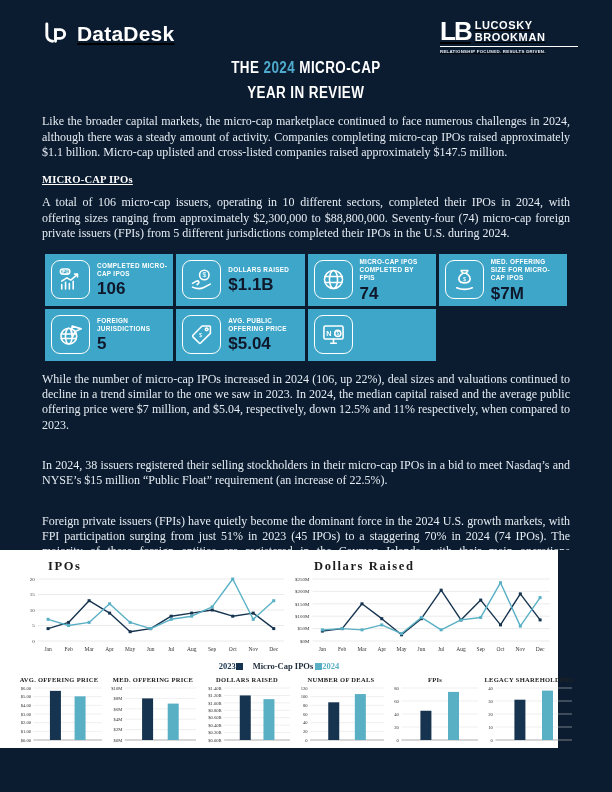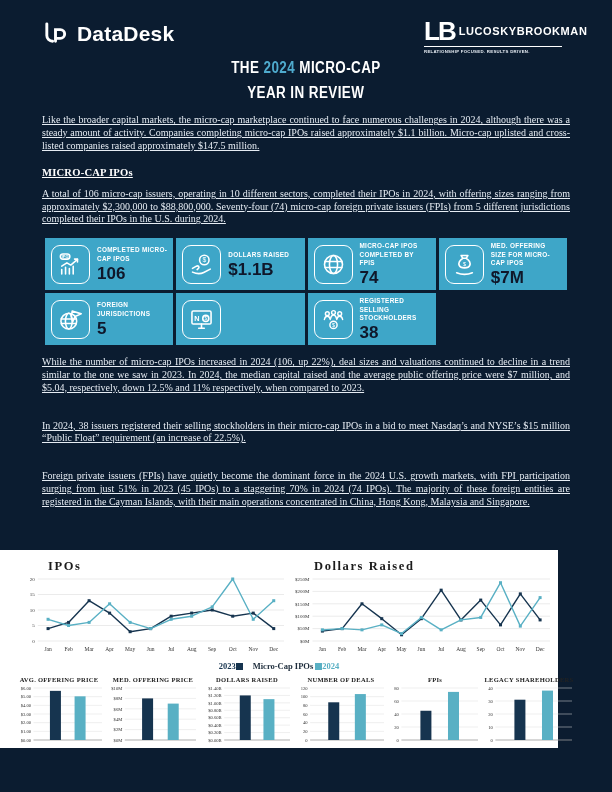--- a/index.html
+++ b/index.html
@@ -4,37 +4,37 @@
 <style>
   html,body{margin:0;padding:0;}
   body{
     width:612px;height:792px;
     background:#0b1c30;
     font-family:"Liberation Serif",serif;
     position:relative;overflow:hidden;
   }
   
   .dark-section{height:550px;overflow:hidden;}
-  .top-row{display:flex;justify-content:space-between;align-items:flex-start;padding:20px 50px 0 42px;}
+  .top-row{display:flex;justify-content:space-between;align-items:flex-start;padding:20px 34px 0 42px;text-decoration:underline;}
   .brand{display:flex;align-items:center;gap:8px;}
   .brand-mark{width:27px;height:27px;}
   .brand-name{font:700 21px "Liberation Sans",sans-serif;color:#fff;letter-spacing:.2px;}
   .firm{display:flex;flex-direction:column;align-items:flex-start;width:138px;}
   .firm-top{display:flex;align-items:center;gap:4px;}
   .firm-mark{font:900 26px/0.9 "Liberation Sans",sans-serif;color:#fff;letter-spacing:-2px;text-align:right;}
-  .firm-names{display:flex;flex-direction:row;}
+  .firm-names{display:flex;flex-direction:column;}
   .firm-n{font:800 11px/1.05 "Liberation Sans",sans-serif;color:#fff;letter-spacing:.6px;}
   .firm-rule{width:100%;height:1px;background:#fff;margin:3px 0 2px;}
   .firm-tagline{font:700 6px "Liberation Sans",sans-serif;color:#e8eef5;letter-spacing:.4px;transform:scale(.72);transform-origin:left top;white-space:nowrap;}
   .doc-title{ text-align:center;margin-top:4px;color:#fff;}
   .doc-title .line{display:inline-block;transform:scaleX(.84);transform-origin:center;
     font:900 16px "Liberation Sans",sans-serif;letter-spacing:.5px;}
   .doc-title .line2{margin-top:7px;}
   .accent-year{color:#4fabce;}
-  .copy{margin:12px 42px 0;color:#e6ecf3;font-size:10px;line-height:1.28;text-align:justify;text-decoration:underline;}
+  .copy{margin:12px 42px 0;color:#e6ecf3;font-size:12px;line-height:1.28;text-align:justify;}
   .copy.tight{margin-top:25px;}
   .section-heading{margin:14px 42px 0;color:#fff;font-weight:700;font-size:10.6px;text-decoration:underline;letter-spacing:.2px;}
   
   .stats{display:grid;grid-template-columns:repeat(4,1fr);gap:3px;margin:12px 45px 0;}
   .stat-card{background:#3ea6c8;display:flex;align-items:center;gap:7px;padding:6px 6px;height:52px;box-sizing:border-box;}
   .stat-icon{width:37px;height:37px;border:1.8px solid #fff;border-radius:9px;display:flex;align-items:center;justify-content:center;flex:none;}
   .stat-icon svg{width:27px;height:27px;}
   .stat-text{display:flex;flex-direction:column;justify-content:center;min-width:0;}
   .stat-label{font:700 6.4px/1.3 "Liberation Sans",sans-serif;letter-spacing:.3px;color:#fff;text-transform:uppercase;}
   .stat-value{font:800 17px/1 "Liberation Sans",sans-serif;color:#0f172a;margin-top:2px;}
@@ -161,51 +161,46 @@
           <path d="M3.8 11.5h13.4 M3.8 15.5h13.4"></path>
           <path d="M13.5 4.5l8 2.5-5.5 2.3-2 4.7-1.3-4.5z"></path>
         </svg>
       </span>
       <span class="stat-text">
         <span class="stat-label">FOREIGN JURISDICTIONS</span>
         <span class="stat-value">5</span>
       </span>
     </div>
 
+    <div class="stat-card">
+      <span class="stat-icon">
+        <svg viewBox="0 0 24 24" fill="none" stroke="#fff" stroke-width="1.4" stroke-linecap="round" stroke-linejoin="round">
+          <path d="M12.5 4.5H19a.9.9 0 0 1 .9.9V11l-8.6 8.6a1 1 0 0 1-1.4 0l-5.5-5.5a1 1 0 0 1 0-1.4z"></path>
+          <circle cx="16.6" cy="7.4" r="1.2"></circle>
+          <text x="11.3" y="14.6" font-size="5.2" text-anchor="middle" fill="#fff" stroke="none" font-family="Liberation Sans,sans-serif">$</text>
+        </svg>
+      </span>
+      <span class="stat-text">
+        <span class="stat-label">AVG. PUBLIC OFFERING PRICE</span>
+        <span class="stat-value">$5.04</span>
+      </span>
+    </div>
 
     <div class="stat-card">
       <span class="stat-icon">
         <svg viewBox="0 0 24 24" fill="none" stroke="#fff" stroke-width="1.4" stroke-linecap="round" stroke-linejoin="round">
           <rect x="3.5" y="4.5" width="17" height="11.5" rx="1.2"></rect>
           <path d="M9.5 19.8h5 M12 16v3.8"></path>
           <text x="8" y="13" font-size="6.5" text-anchor="middle" fill="#fff" stroke="none" font-weight="bold" font-family="Liberation Sans,sans-serif">N</text>
           <circle cx="15.8" cy="11" r="2.7"></circle>
           <text x="15.8" y="12.8" font-size="4.4" text-anchor="middle" fill="#fff" stroke="none" font-family="Liberation Sans,sans-serif">$</text>
         </svg>
       </span>
     </div>
 
-    <div class="stat-card">
-      <span class="stat-icon">
-        <svg viewBox="0 0 24 24" fill="none" stroke="#fff" stroke-width="1.3" stroke-linecap="round" stroke-linejoin="round">
-          <circle cx="6.5" cy="6.8" r="1.7"></circle>
-            <path d="M3.9 12c.3-1.9 1.3-2.9 2.6-2.9S8.8 10.1 9.1 12"></path>
-          <circle cx="12" cy="5.8" r="1.7"></circle>
-            <path d="M9.4 11c.3-1.9 1.3-2.9 2.6-2.9s2.3 1 2.6 2.9"></path>
-          <circle cx="17.5" cy="6.8" r="1.7"></circle>
-            <path d="M14.9 12c.3-1.9 1.3-2.9 2.6-2.9s2.3 1 2.6 2.9"></path>
-          <circle cx="12" cy="16.8" r="3.2"></circle>
-          <text x="12" y="18.8" font-size="5" text-anchor="middle" fill="#fff" stroke="none" font-family="Liberation Sans,sans-serif">$</text>
-        </svg>
-      </span>
-      <span class="stat-text">
-        <span class="stat-label">REGISTERED SELLING STOCKHOLDERS</span>
-        <span class="stat-value">38</span>
-      </span>
-    </div>
   </div>
 
   <p class="copy" style="margin-top:11px">While the number of micro-cap IPOs increased in 2024 (106, up 22%), deal sizes and valuations continued to decline in a trend similar to the one we saw in 2023. In 2024, the median capital raised and the average public offering price were $7 million, and $5.04, respectively, down 12.5% and 11% respectively, when compared to 2023.</p>
   <p class="copy tight">In 2024, 38 issuers registered their selling stockholders in their micro-cap IPOs in a bid to meet Nasdaq’s and NYSE’s $15 million “Public Float” requirement (an increase of 22.5%).</p>
   <p class="copy tight">Foreign private issuers (FPIs) have quietly become the dominant force in the 2024 U.S. growth markets, with FPI participation surging from just 51% in 2023 (45 IPOs) to a staggering 70% in 2024 (74 IPOs). The majority of these foreign entities are registered in the Cayman Islands, with their main operations concentrated in China, Hong Kong, Malaysia and Singapore.</p>
 </div>
 
 <div class="white-panel">
   <div class="charts-row">
     <div class="chart-block">

